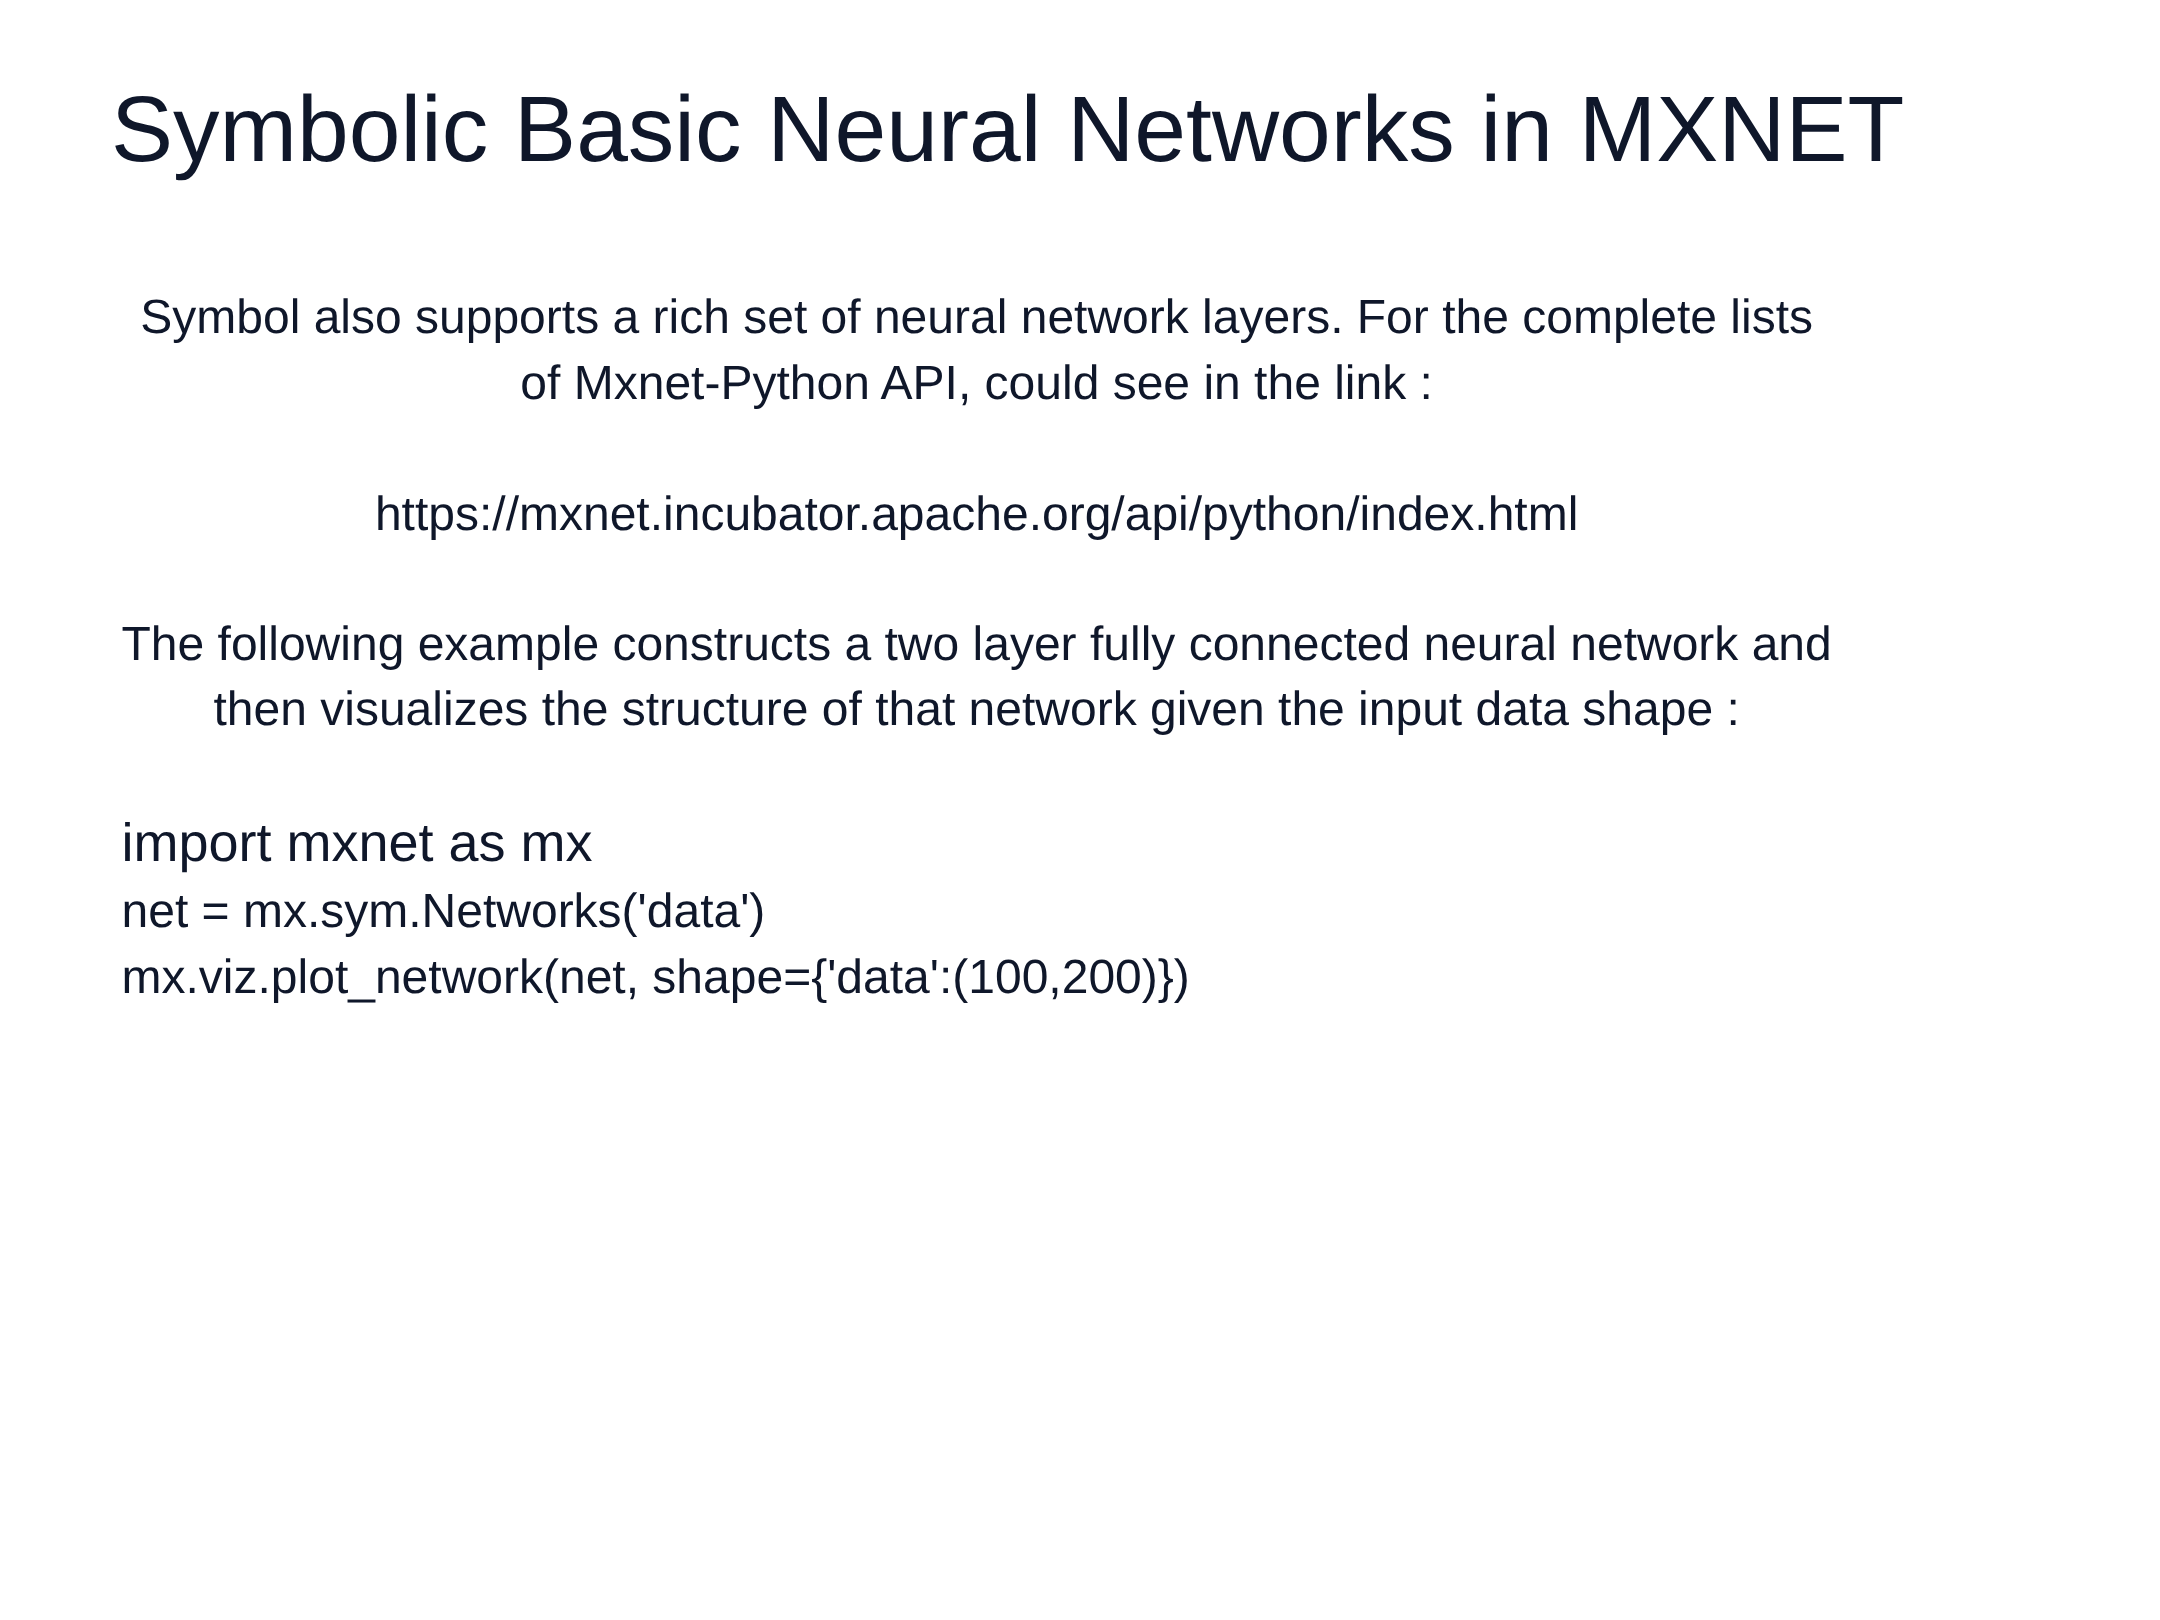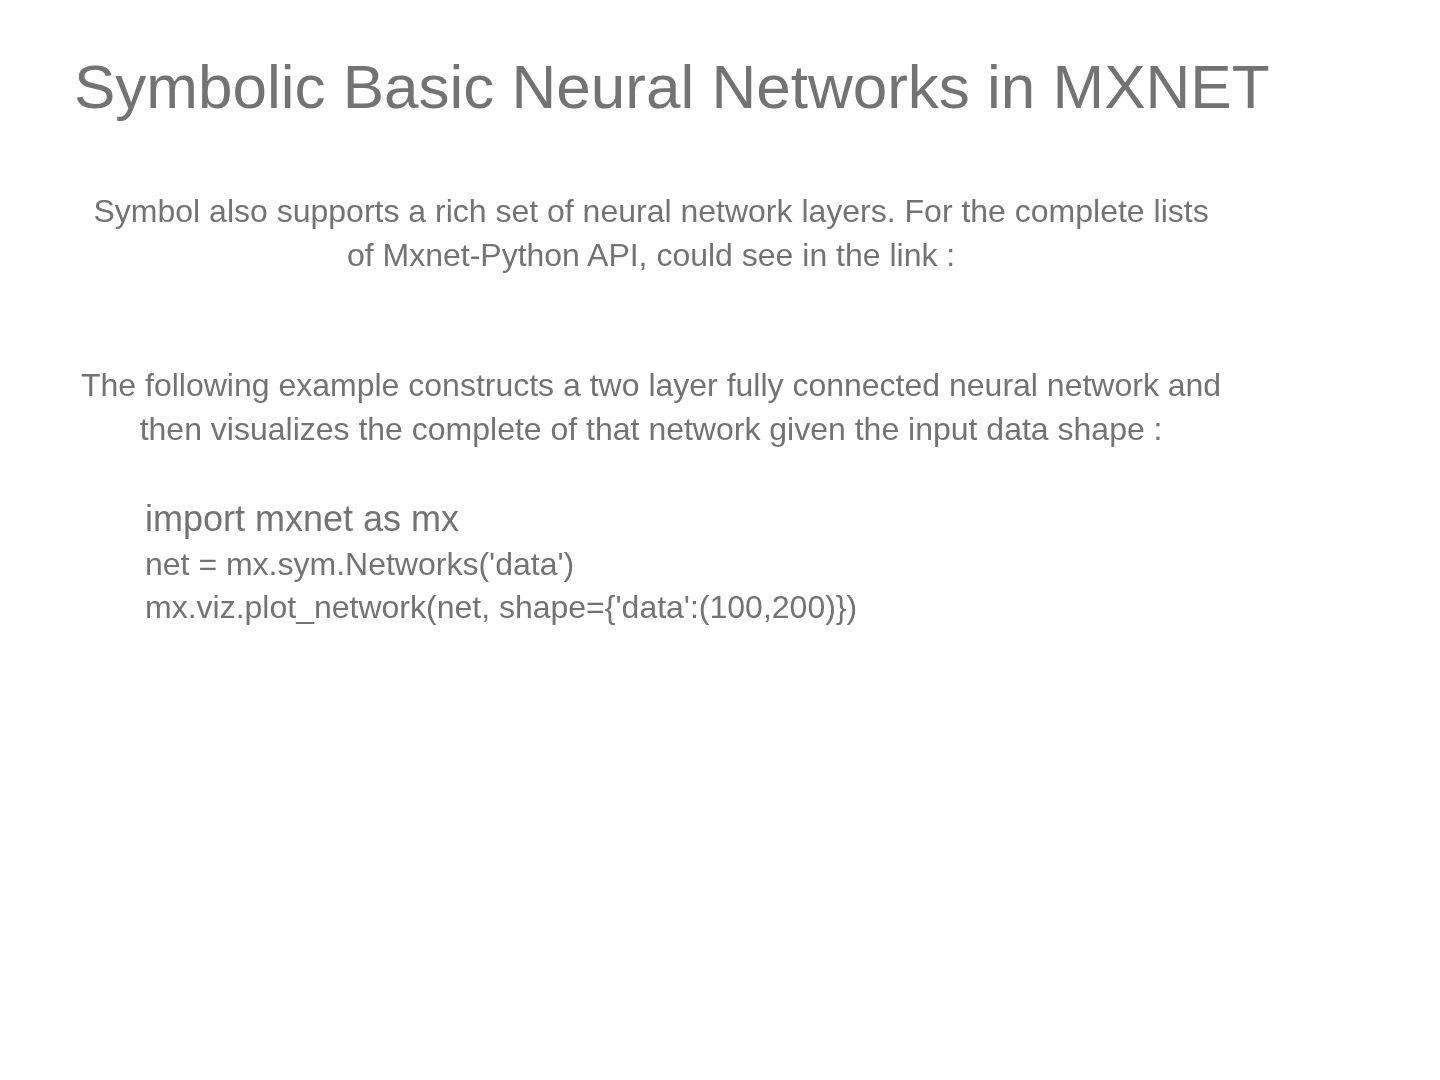--- a/index.html
+++ b/index.html
@@ -5,21 +5,21 @@
   html, body {
     margin: 0;
     padding: 0;
     background: #ffffff;
   }
   .slide {
     position: relative;
     width: 1275px;
     height: 1080px;
     background: #ffffff;
-    color: #737373;
+    color: #0f172a;
     font-family: "Liberation Sans", "DejaVu Sans", sans-serif;
     overflow: hidden;
   }
   .title {
     position: absolute;
     left: 74px;
     top: 48px;
     margin: 0;
     font-size: 62px;
     font-weight: 400;
@@ -36,21 +36,20 @@
   .line {
     height: 43.5px;
     line-height: 43.5px;
     white-space: pre;
     text-align: center;
   }
   .line.blank {
     
   }
   .code-block {
-    margin-left: 64px;
   }
   .code-line {
     height: 43.5px;
     line-height: 43.5px;
     white-space: pre;
   }
   .code-first {
     font-size: 36px;
     height: 48px;
     line-height: 48px;
@@ -63,25 +62,26 @@
 
   <h1 class="title">Symbolic Basic Neural Networks in MXNET</h1>
 
   <div class="content">
 
     <div class="line">Symbol also supports a rich set of neural network layers. For the complete lists</div>
     <div class="line">of Mxnet-Python API, could see in the link :</div>
 
     <div class="line blank"></div>
 
+    <div class="line">https://mxnet.incubator.apache.org/api/python/index.html</div>
 
     <div class="line blank"></div>
 
     <div class="line">The following example constructs a two layer fully connected neural network and</div>
-    <div class="line">then visualizes the complete of that network given the input data shape :</div>
+    <div class="line">then visualizes the structure of that network given the input data shape :</div>
 
     <div class="line blank"></div>
 
     <div class="code-block">
       <div class="code-line code-first">import mxnet as mx</div>
       <div class="code-line">net = mx.sym.Networks('data')</div>
       <div class="code-line">mx.viz.plot_network(net, shape={'data':(100,200)})</div>
     </div>
 
   </div>

